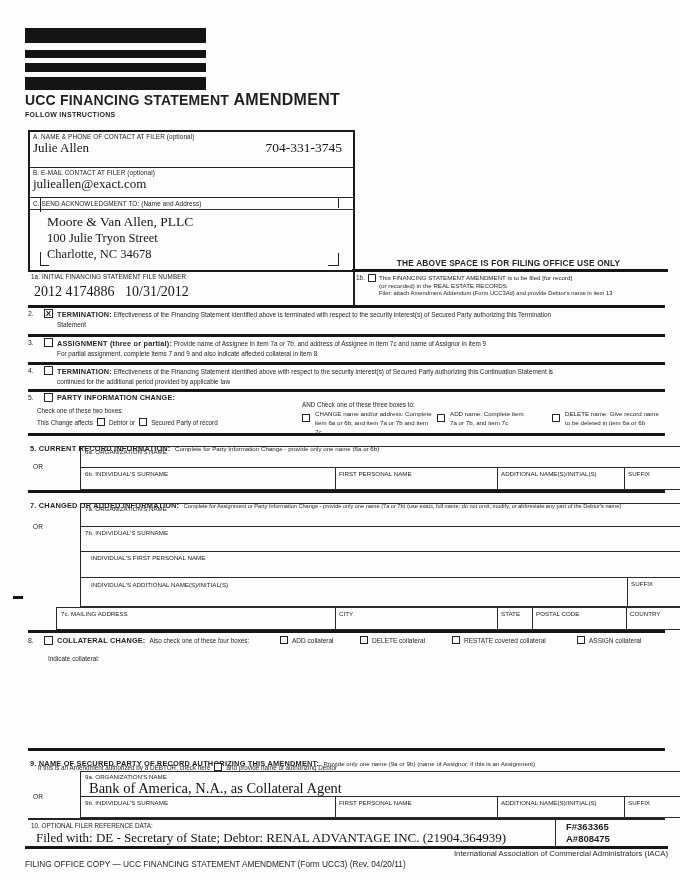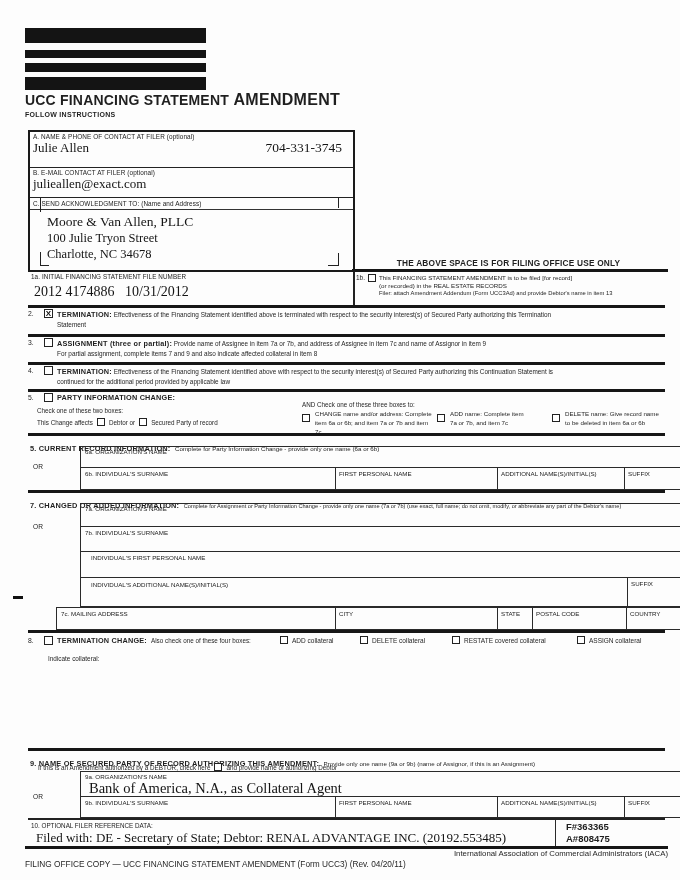--- a/index.html
+++ b/index.html
@@ -204,21 +204,21 @@
     <div class="vline" style="left:475px"></div>
     <span class="celllbl" style="left:479px;top:2px">POSTAL CODE</span>
     <div class="vline" style="left:569px"></div>
     <span class="celllbl" style="left:573px;top:2px">COUNTRY</span>
   </div>
   <div class="thick" style="left:28px;top:630px;width:637px"></div>
 
   <div class="secrow" style="left:28px;top:636px;width:280px">
     <span class="num">8.</span>
     <span class="cb"></span>
-    <span class="sectitle">TERMINATION CHANGE:</span>
+    <span class="sectitle">COLLATERAL CHANGE:</span>
     <span style="font-size:6.3px;padding-top:1px">Also check one of these four boxes:</span>
   </div>
   <div class="opt8" style="left:280px;top:636px">
     <span class="cb sm"></span>
     <span>ADD collateral</span>
   </div>
   <div class="opt8" style="left:360px;top:636px">
     <span class="cb sm"></span>
     <span>DELETE collateral</span>
   </div>
@@ -253,21 +253,21 @@
     <span class="celllbl" style="left:258px;top:2px">FIRST PERSONAL NAME</span>
     <div class="vline" style="left:416px"></div>
     <span class="celllbl" style="left:420px;top:2px">ADDITIONAL NAME(S)/INITIAL(S)</span>
     <div class="vline" style="left:543px"></div>
     <span class="celllbl" style="left:547px;top:2px">SUFFIX</span>
   </div>
   <div class="med" style="left:28px;top:818px;width:637px"></div>
 
   <div class="r" style="left:28px;top:820px;width:637px;height:26px">
     <span class="celllbl" style="left:3px;top:2px;font-size:6.3px">10. OPTIONAL FILER REFERENCE DATA:</span>
-    <div class="serif" style="position:absolute;left:8px;top:10px;font-size:13px">Filed with: DE - Secretary of State; Debtor: RENAL ADVANTAGE INC. (20192.553485)</div>
+    <div class="serif" style="position:absolute;left:8px;top:10px;font-size:13px">Filed with: DE - Secretary of State; Debtor: RENAL ADVANTAGE INC. (21904.364939)</div>
     <div class="vline" style="left:527px"></div>
     <div style="position:absolute;left:538px;top:1px;font-size:9.5px;font-weight:bold;line-height:1.25">
       <div>F#363365</div>
       <div>A#808475</div>
     </div>
   </div>
   <div class="thick" style="left:25px;top:846px;width:643px"></div>
 
   <div class="r" style="left:320px;top:849px;width:348px;text-align:right;font-size:7.8px">International Association of Commercial Administrators (IACA)</div>
   <div class="r" style="left:25px;top:859px;white-space:nowrap;font-size:8.3px">

